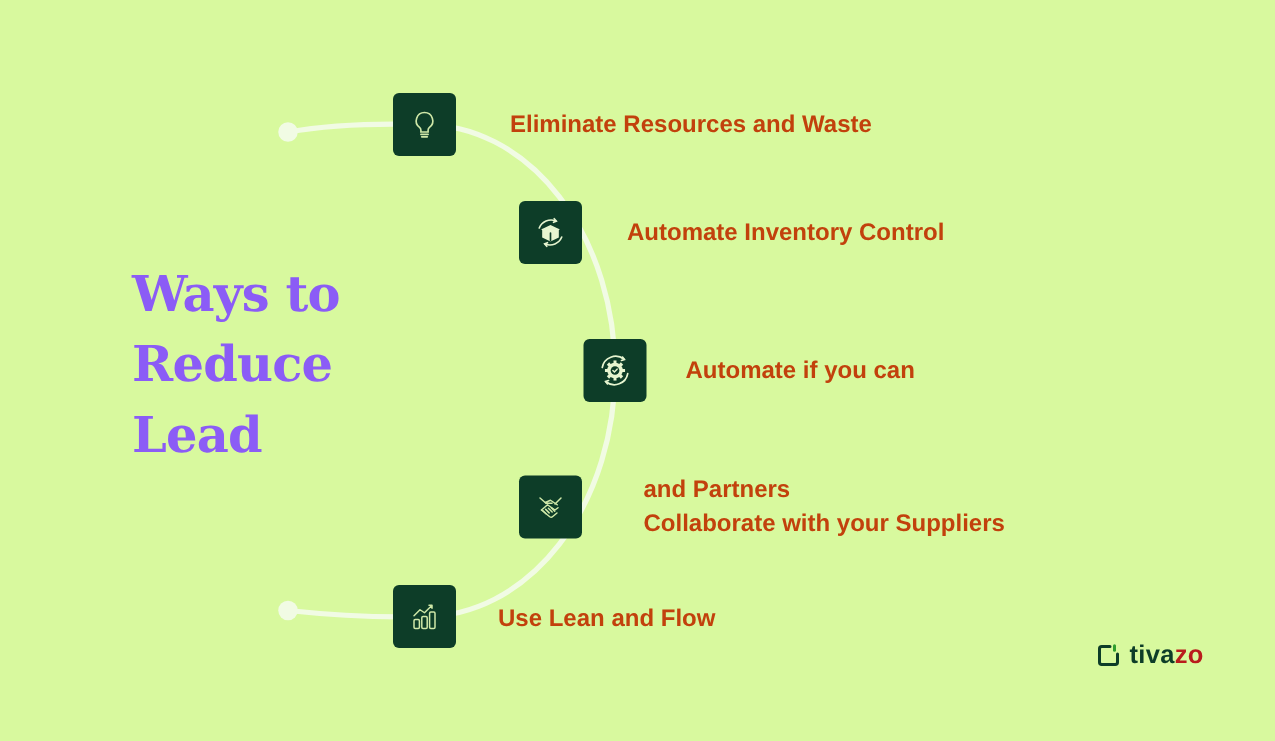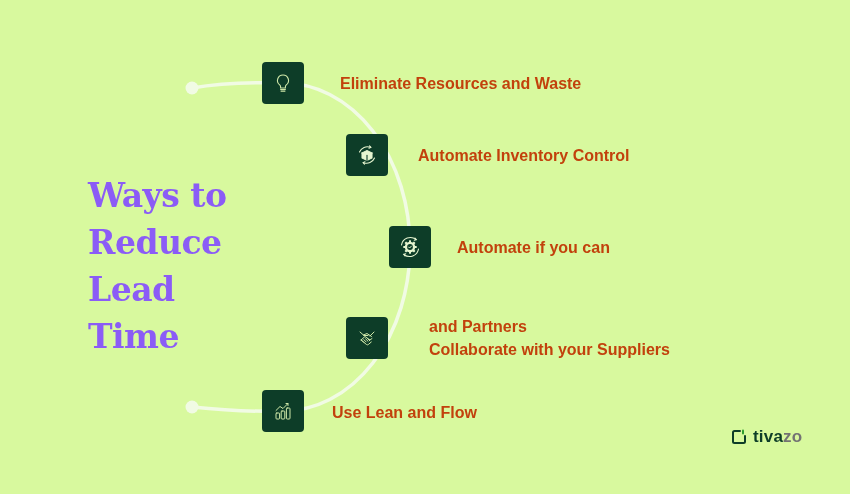--- a/index.html
+++ b/index.html
@@ -32,37 +32,36 @@
     position: absolute;
     font-weight: bold; font-size: 16px; line-height: 23px;
     color: #c2410c;
   }
   .label span { display: block; }
   .logo {
     position: absolute; left: 731px; top: 427px;
     display: flex; align-items: center; gap: 6px;
   }
   .logo-text { font-weight: bold; font-size: 17px; color: #0d3d28; letter-spacing: 0.2px; }
-  .logo-text .accent { color: #737373; }
+  .logo-text .accent { color: #b91c1c; }
 </style>
 </head>
 <body>
 
 <div class="canvas">
 
   <svg class="arc" width="850" height="494" viewBox="0 0 850 494">
     <path d="M192 88 C 220 83, 250 82, 283 83 A 127 164 0 0 1 283 411 C 250 412, 220 410, 192 407" fill="none" stroke="#f1fbe4" stroke-width="3.5" stroke-linecap="round"></path>
     <circle cx="192" cy="88" r="6.5" fill="#f1fbe4"></circle>
     <circle cx="192" cy="407" r="6.5" fill="#f1fbe4"></circle>
   </svg>
 
   <div class="title">
     <span>Ways to</span>
     <span>Reduce Lead</span>
-    <span>Time</span>
   </div>
 
   <div class="box" style="left:262px; top:62px;">
     <svg viewBox="0 0 30 30" fill="none" stroke="#cfe8a8" stroke-width="1.1" stroke-linecap="round">
       <path d="M15 7 a5.5 5.5 0 0 0 -3.3 9.9 c0.6 0.5 0.9 1.2 0.9 2 v1.1 h4.8 v-1.1 c0 -0.8 0.3 -1.5 0.9 -2 A5.5 5.5 0 0 0 15 7 z"></path>
       <path d="M12.6 21.6 h4.8 M13.1 23.2 h3.8"></path>
     </svg>
   </div>
   <div class="label" style="left:340px; top:72px;">
     <span>Eliminate Resources and Waste</span>

